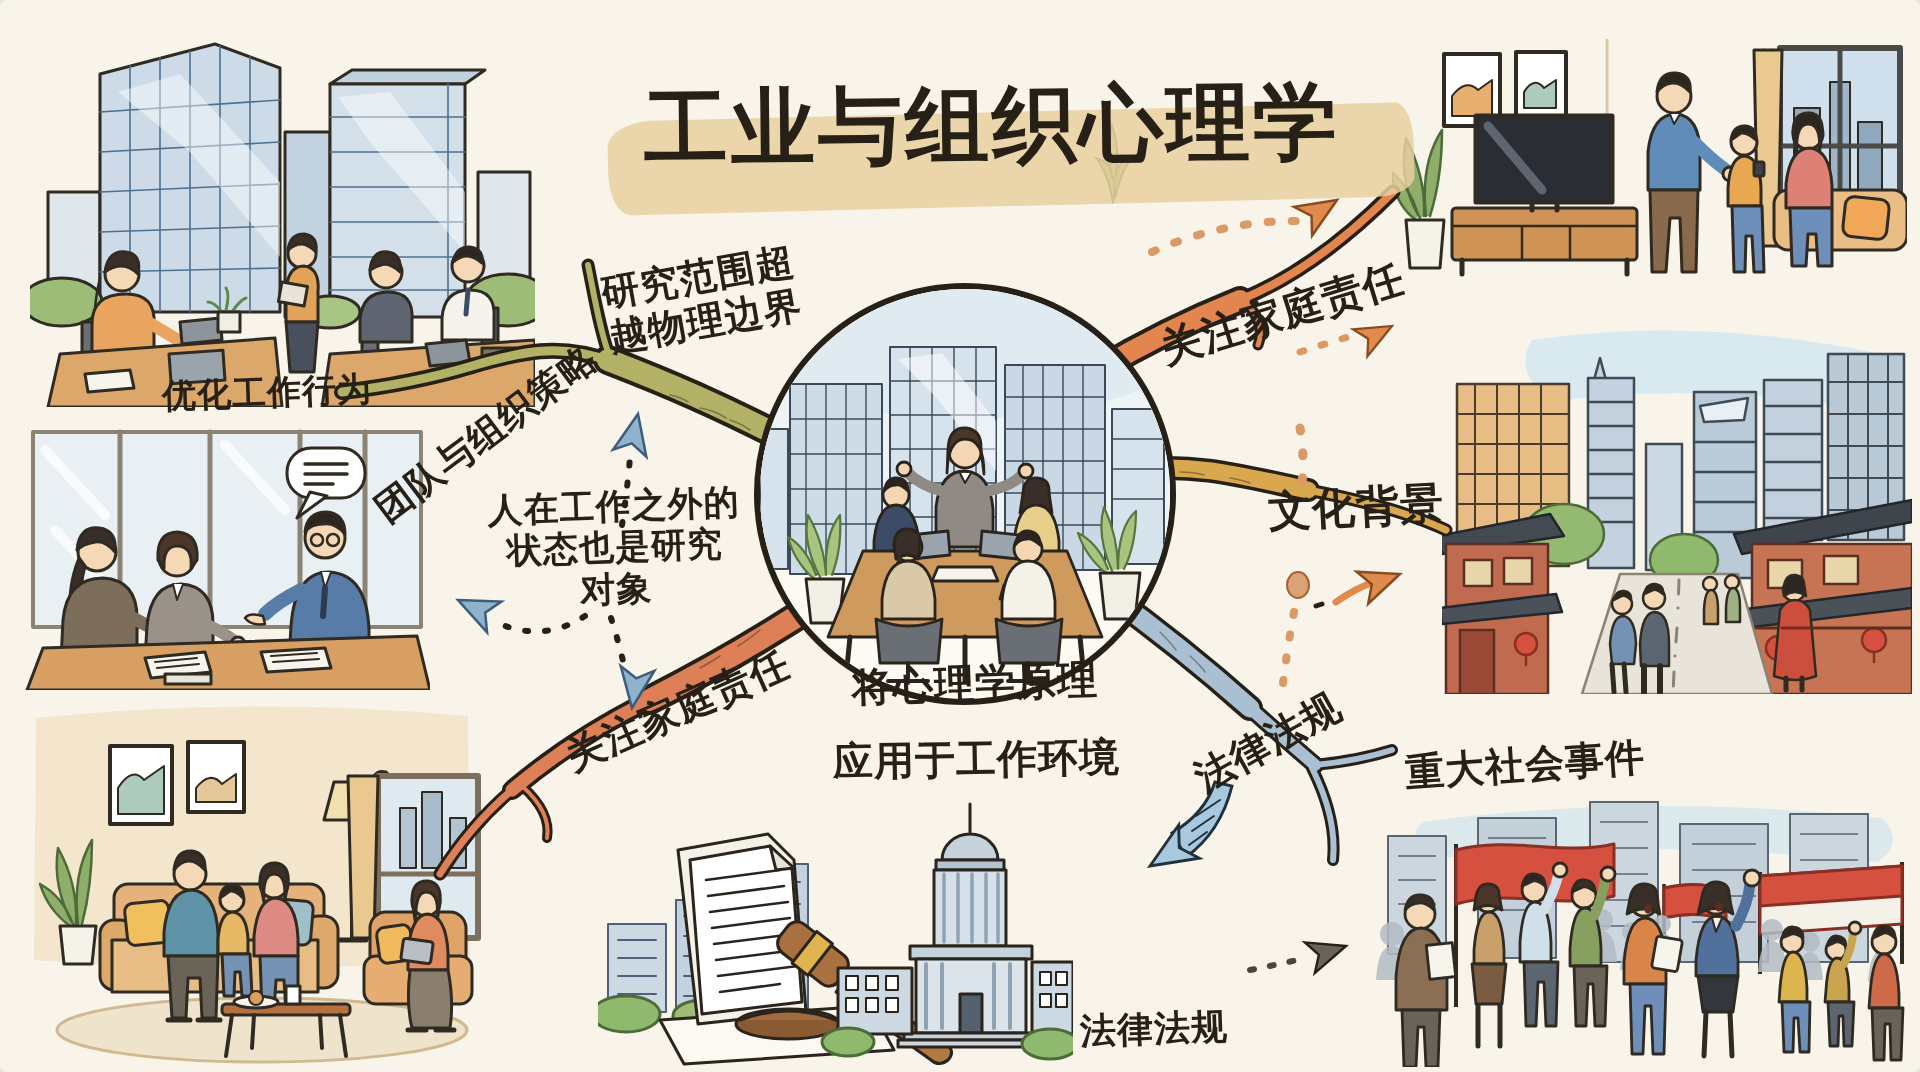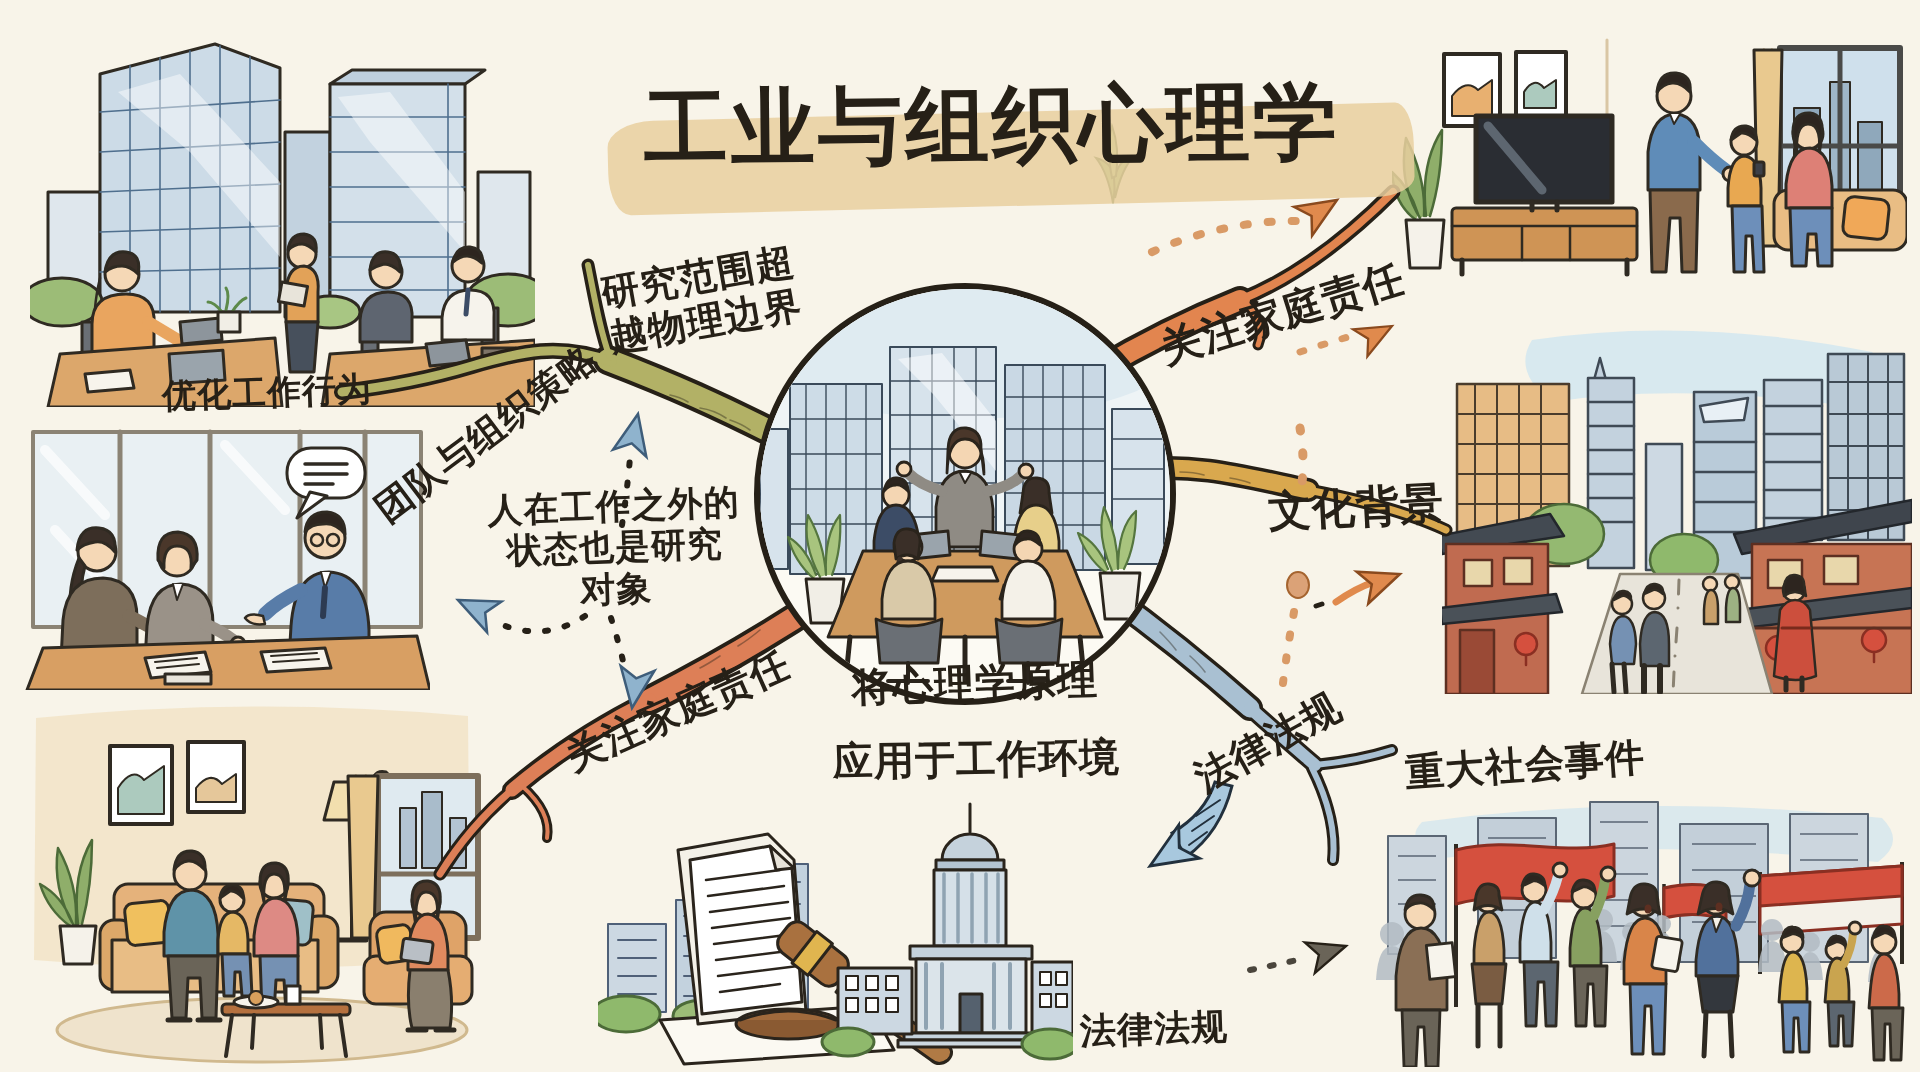--- a/index.html
+++ b/index.html
@@ -7,20 +7,21 @@
     --branch_olive:#b2b166; --branch_orange:#e2854f; --branch_yellow:#d9a84e;
     --branch_blue:#a9c0d2; --branch_red:#dd7f57;
     --arrow_blue:#8fb3cd; --arrow_orange:#e08a4d; --arrow_dark:#4a453c;
     --dot_orange:#d99a66; --flag_red:#d5503e;
   }
   html,body{margin:0;padding:0;background:#e8e4d8;}
   #canvas{
     position:relative; width:1920px; height:1072px; margin:0 auto;
     background:var(--background); overflow:hidden;
     font-family:"DejaVu Sans","Liberation Sans",sans-serif;
+    border-radius:7px;
   }
   .scene{position:absolute;}
   .lbl{
     position:absolute; font-weight:800; color:var(--ink);
     white-space:nowrap; letter-spacing:1px; line-height:1.18;
   }
   #title{
     position:absolute; left:622px; top:76px; width:740px; text-align:center;
     font-size:84px; font-weight:900; color:var(--ink); letter-spacing:3px;
     transform:rotate(-0.6deg); z-index:6;

